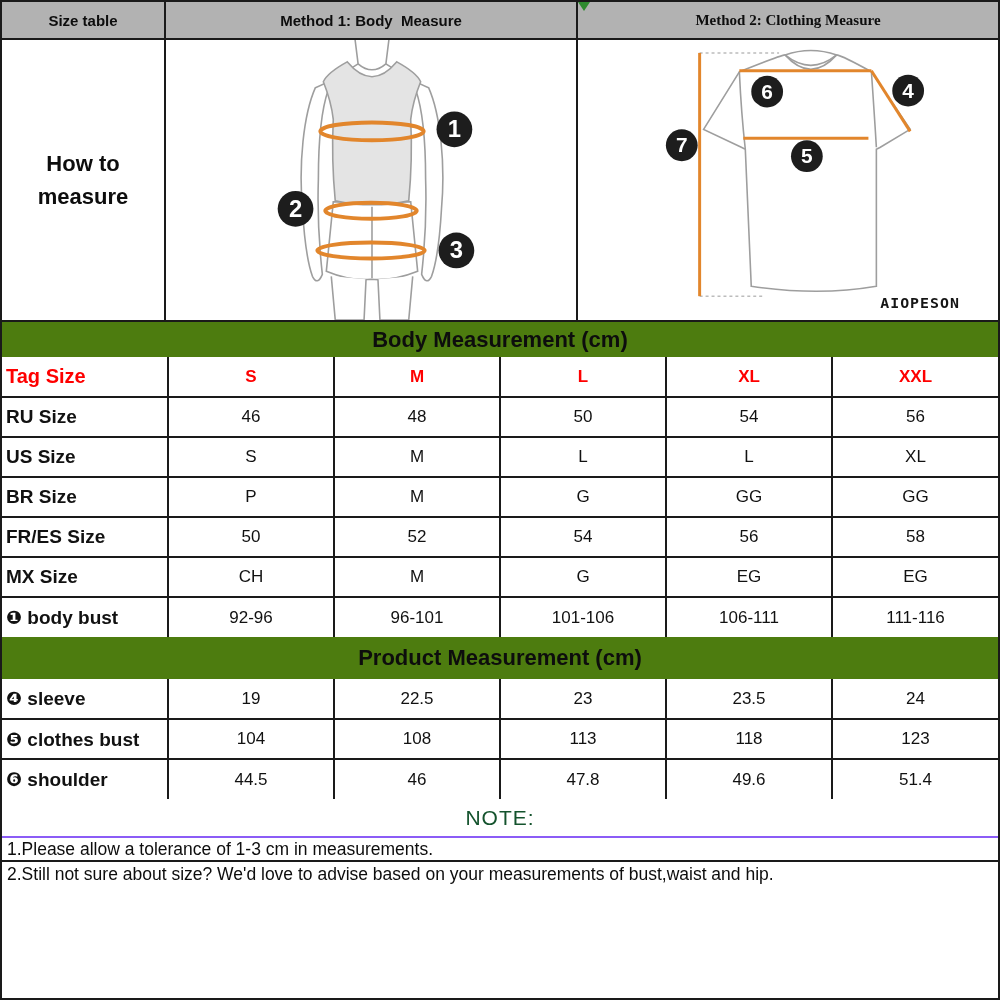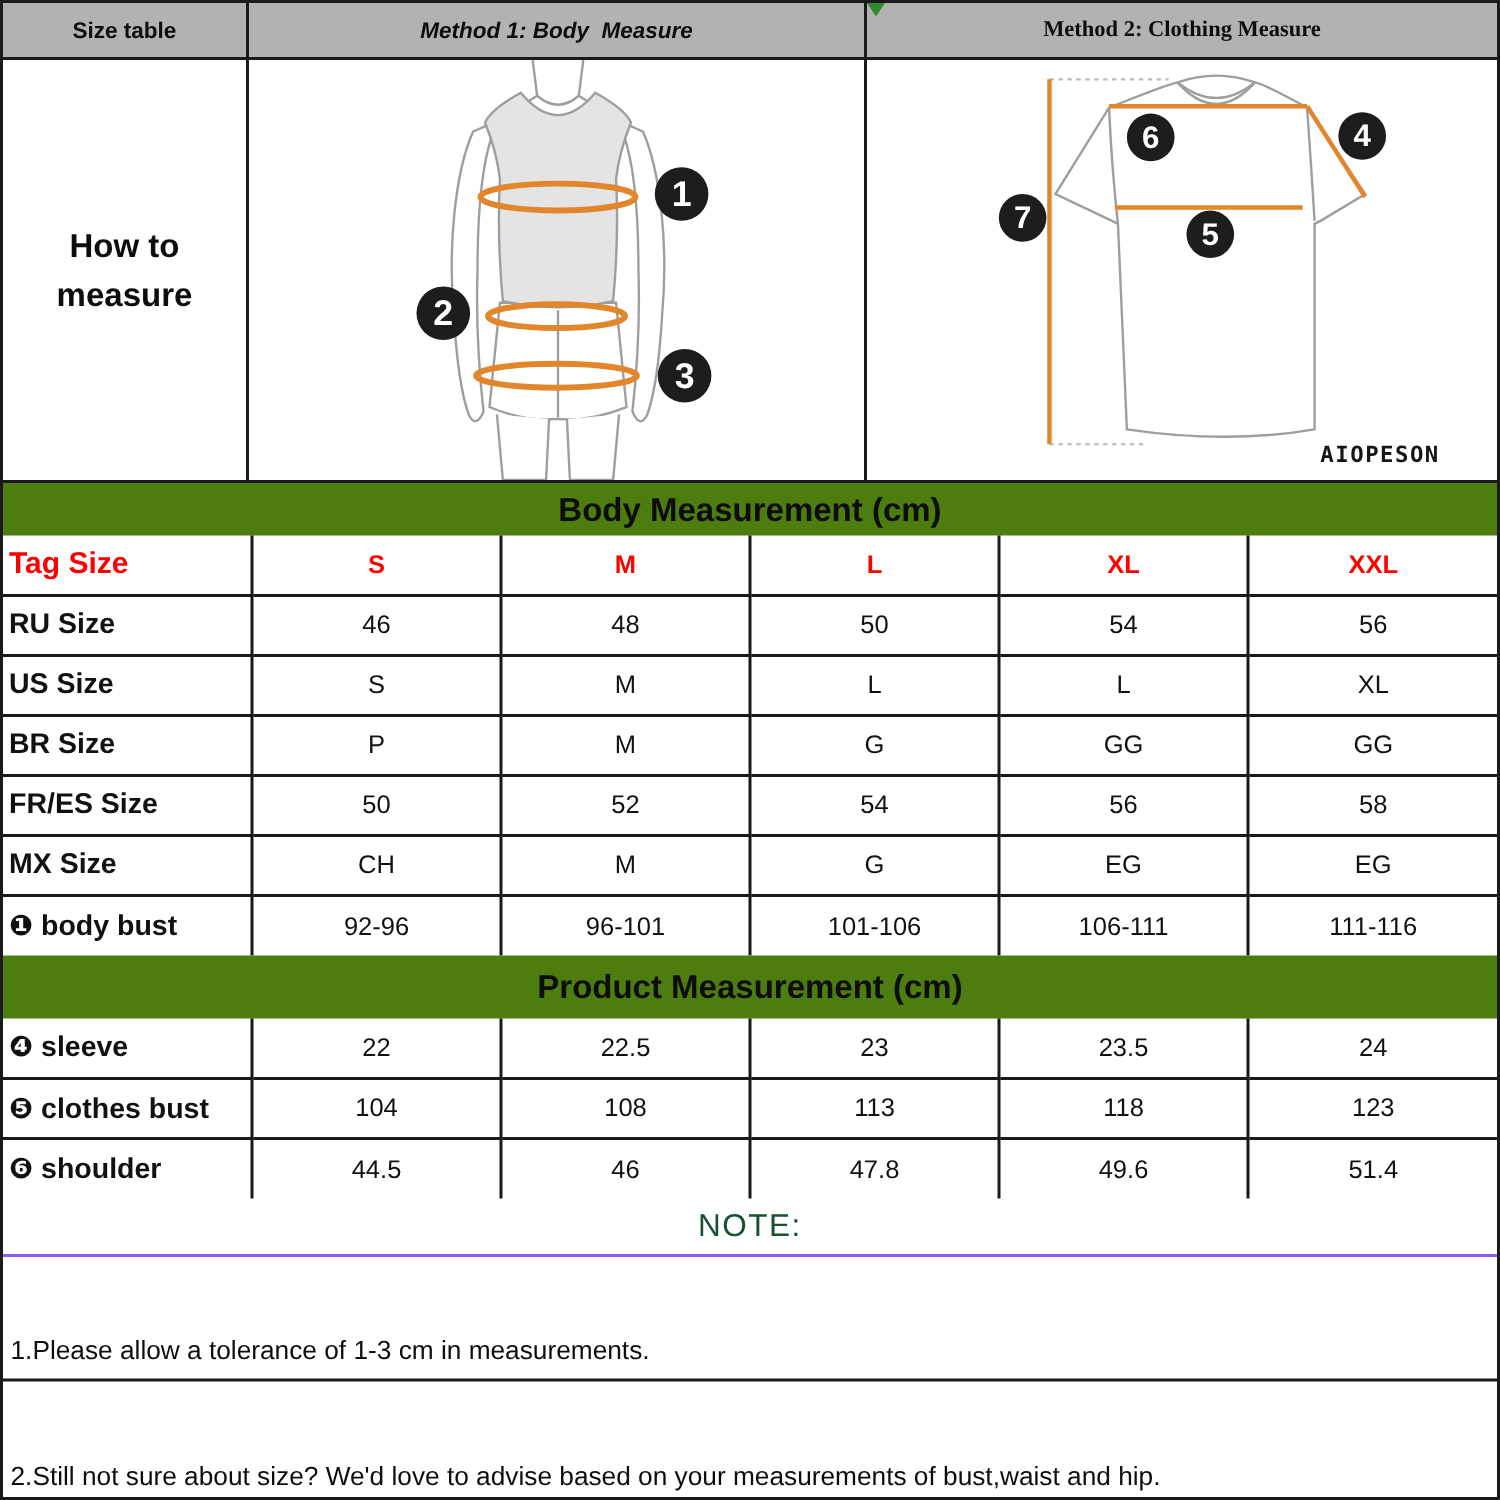--- a/index.html
+++ b/index.html
@@ -9,21 +9,21 @@
     position:relative; width:1000px; height:1000px;
     border:2px solid #1a1a1a; background:#fff; overflow:hidden;
   }
   
   .toprow { display:flex; height:38px; border-bottom:2px solid #1a1a1a; background:#b2b2b2; }
   .toprow .hcell {
     display:flex; align-items:center; justify-content:center;
     font-weight:bold; font-size:15px; color:#0d0d0d; white-space:pre;
   }
   .hc1 { width:164px; border-right:2px solid #1a1a1a; }
-  .hc2 { width:412px; border-right:2px solid #1a1a1a;font-style:italic; }
+  .hc2 { width:412px; border-right:2px solid #1a1a1a; }
   .hc3 { flex:1;font-family:Liberation Serif, serif; }
   .green-tri {
     position:absolute; left:576px; top:0; width:0; height:0;
     border-top:9px solid #2e8b2e; border-left:6px solid transparent; border-right:6px solid transparent;
   }
   
   .illu { display:flex; height:282px; border-bottom:2px solid #1a1a1a; }
   .howto {
     width:164px; border-right:2px solid #1a1a1a;
     display:flex; flex-direction:column; align-items:center; justify-content:center;
@@ -54,24 +54,23 @@
   table.meas td:last-child { border-right:none; }
   table.meas tr:first-child td { border-top:none; }
   table.meas tr:last-child td { border-bottom:none; }
   
   .note-title {
     height:39px; border-bottom:2px solid #8b5cf6;
     display:flex; align-items:center; justify-content:center;
     color:#14532d; font-size:21px; letter-spacing:1px;
   }
   .note-item {
-    height:40px; display:flex; align-items:center;
+    height:24px; display:flex; align-items:center;
     padding-left:5px; font-size:17.5px; color:#0d0d0d;
     border-bottom:2px solid #1a1a1a;
-    margin-top:43px;
   }
   .note-item:last-child { border-bottom:none; }
   
   .marker-num { fill:#fff; font-weight:bold; font-family:"Liberation Sans",sans-serif; }
   .brand { font-family:"DejaVu Sans Mono",monospace; font-weight:bold; font-size:15px; fill:#151515; letter-spacing:1px; }
 </style>
 </head>
 <body>
 
 <div class="sheet">
@@ -223,21 +222,21 @@
           <td>111-116</td>
         </tr>
       </tbody>
   </table>
 
   <div class="banner banner2">Product Measurement (cm)</div>
   <table class="meas">
     <tbody>
         <tr>
           <td class="rowlabel">❹ sleeve</td>
-          <td>22</td>
+          <td>19</td>
           <td>22.5</td>
           <td>23</td>
           <td>23.5</td>
           <td>24</td>
         </tr>
         <tr>
           <td class="rowlabel">❺ clothes bust</td>
           <td>104</td>
           <td>108</td>
           <td>113</td>

